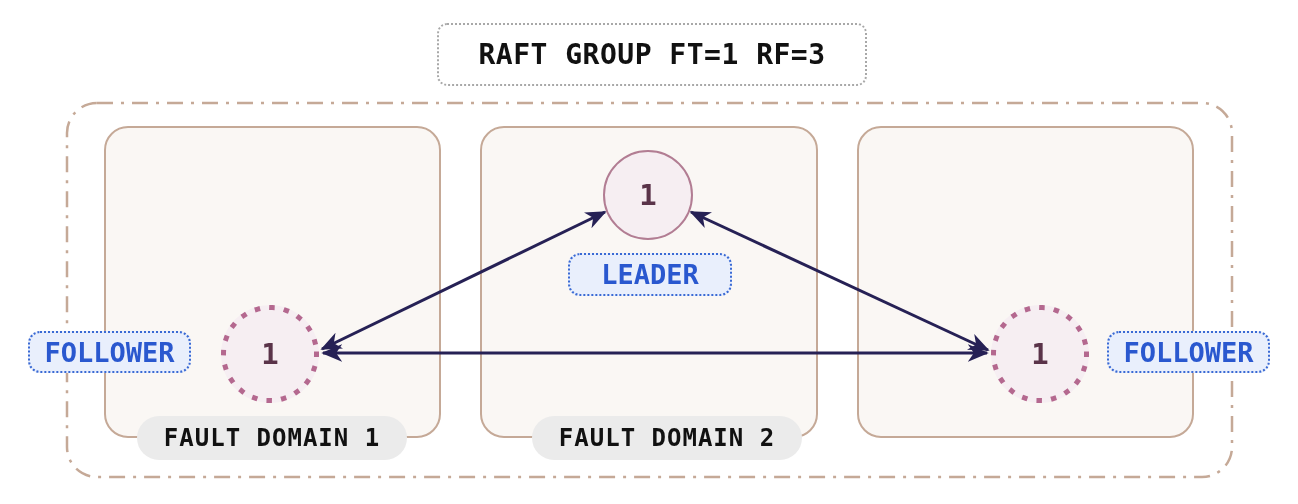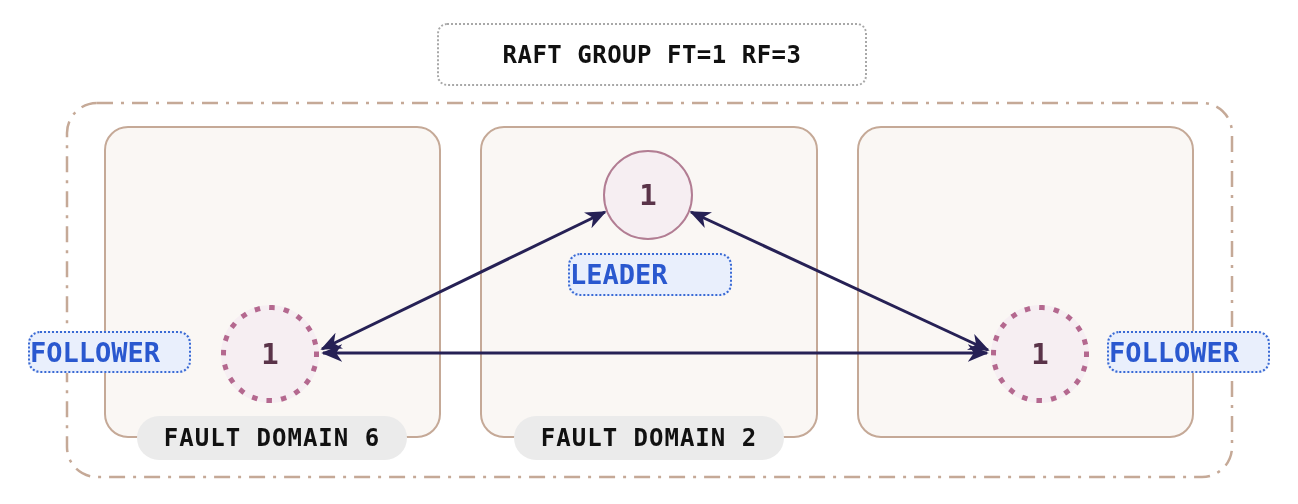--- a/index.html
+++ b/index.html
@@ -21,21 +21,21 @@
     position: absolute;
     left: 437px; top: 23px;
     width: 426px; height: 59px;
     border: 2px dotted #a8a8a8;
     border-radius: 10px;
     background: #ffffff;
     display: flex; align-items: center; justify-content: center;
     z-index: 6;
   }
   .title-box .title-text {
-    font-size: 24px;
+    font-size: 28px;
     font-weight: bold;
     color: #111111;
     letter-spacing: 0.5px;
     white-space: nowrap;
   }
 
   
   .fd-box {
     position: absolute;
     top: 126px;
@@ -54,21 +54,21 @@
   .fd-label {
     position: absolute;
     top: 416px;
     width: 270px; height: 44px;
     background: #ebebeb;
     border-radius: 22px;
     display: flex; align-items: center; justify-content: center;
     z-index: 4;
   }
   #fd-label-1 { left: 137px; }
-  #fd-label-2 { left: 514px; }
+  #fd-label-2 { left: 532px; }
   #fd-label-3 { left: 891px; }
   .fd-label span {
     font-size: 24px;
     font-weight: bold;
     color: #111111;
     letter-spacing: 1px;
     white-space: nowrap;
   }
 
   
@@ -110,21 +110,21 @@
     left: 0; top: 0;
     width: 98px; height: 98px;
   }
 
   
   .role-pill {
     position: absolute;
     background: #e9effc;
     border: 2px dotted #3a6ad4;
     border-radius: 12px;
-    display: flex; align-items: center; justify-content: flex-start;
+    display: flex; align-items: center; justify-content: center;
     box-sizing: border-box;
     z-index: 5;
   }
   .role-pill span {
     color: #2a58cf;
     font-size: 27px;
     white-space: nowrap;
   }
   #leader-pill { left: 568px; top: 253px; width: 164px; height: 43px; }
   #leader-pill span { font-weight: bold; }
@@ -178,19 +178,19 @@
     <span>LEADER</span>
   </div>
   <div class="role-pill" id="follower-pill-1">
     <span>FOLLOWER</span>
   </div>
   <div class="role-pill" id="follower-pill-3">
     <span>FOLLOWER</span>
   </div>
 
   <div class="fd-label" id="fd-label-1">
-    <span>FAULT DOMAIN 6</span>
+    <span>FAULT DOMAIN 1</span>
   </div>
   <div class="fd-label" id="fd-label-2">
     <span>FAULT DOMAIN 2</span>
   </div>
 
 </div>
 
 </body></html>

